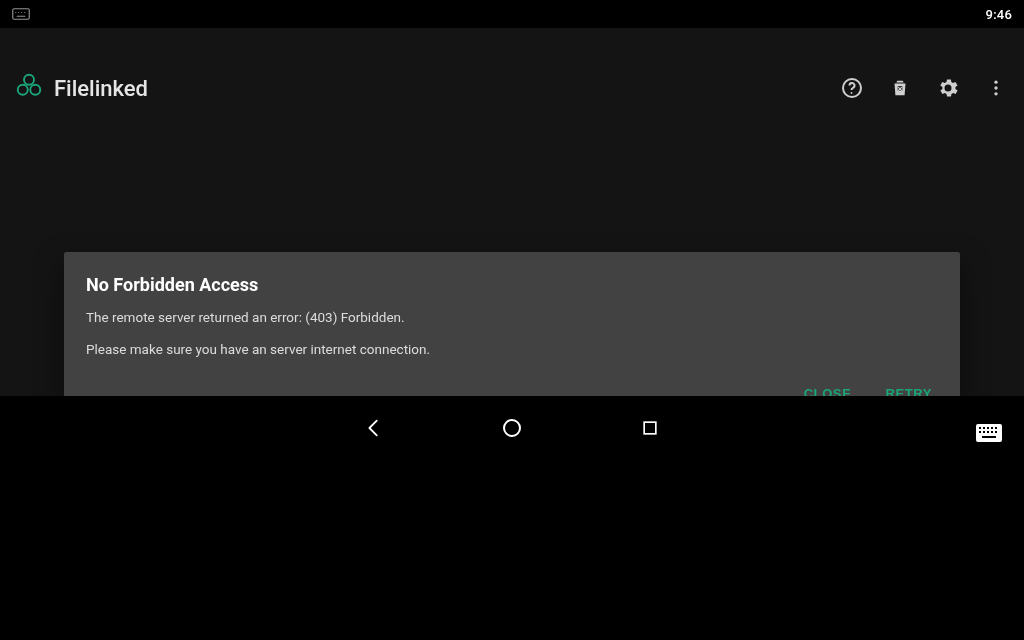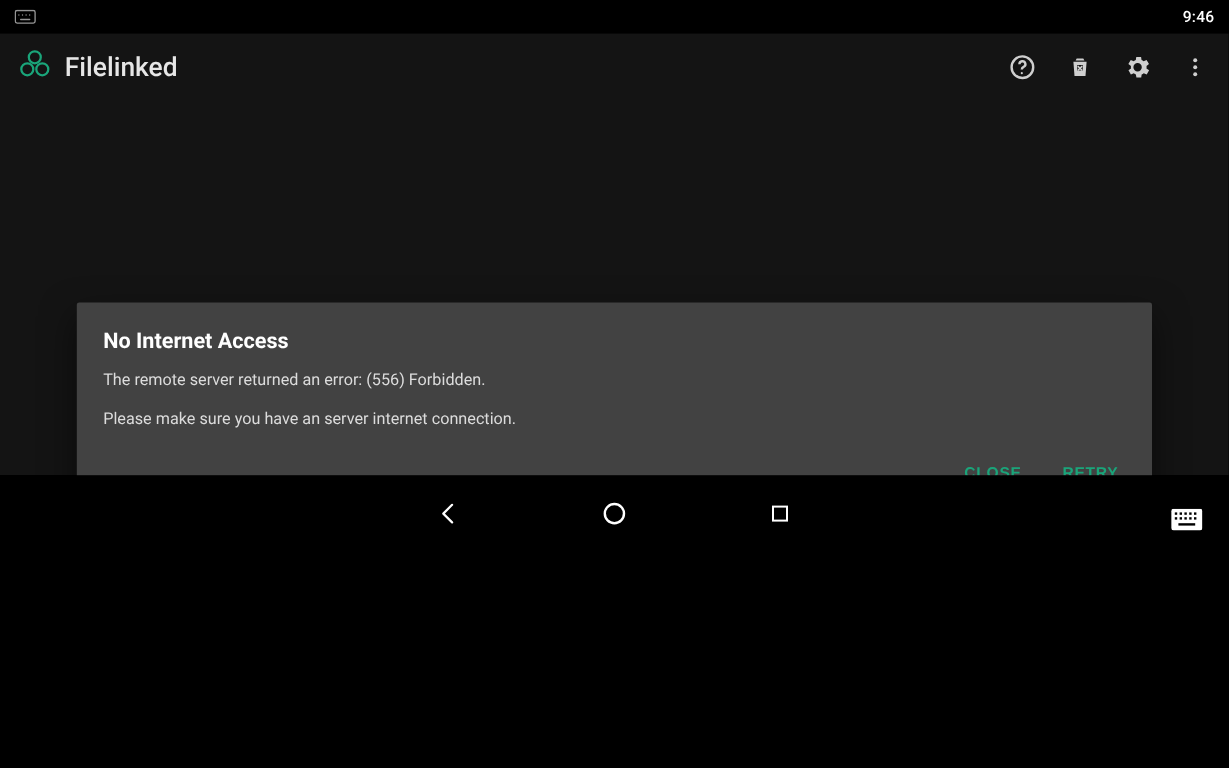--- a/index.html
+++ b/index.html
@@ -7,21 +7,21 @@
   .screen { position:relative; width:1024px; height:460px; background:#000; }
 
   
   .status-bar { position:absolute; top:0; left:0; right:0; height:28px; display:flex; align-items:center; justify-content:space-between; padding:0 12px; }
   .status-left { display:flex; align-items:center; }
   .status-left svg { opacity:.8 }
   .status-right { color:#fff; font-size:13px; font-weight:500; letter-spacing:.2px; }
 
   
   .app { position:absolute; top:28px; left:0; right:0; bottom:64px; background:#141414; }
-  .app-bar { height:56px; display:flex; align-items:center; padding:0 14px; }
+  .app-bar { height:56px; display:flex; align-items:center; padding:0 14px;margin-top:32px; }
   .brand { display:flex; align-items:center; gap:10px; }
   .brand-title { color:#e6e6e6; font-size:22px; font-weight:500; }
   .app-bar-right { margin-left:auto; display:flex; align-items:center; gap:20px; }
   .icon-btn { width:28px; height:28px; display:flex; align-items:center; justify-content:center; cursor:pointer; }
   .icon-btn svg { display:block; }
 
   
   .dialog { position:absolute; left:64px; right:64px; top:224px; background:#424242; border-radius:2px; box-shadow:0 12px 28px rgba(0,0,0,.5); padding:22px 22px 14px 22px; color:#e8e8e8; }
   .dialog-title { font-size:18px; font-weight:700; color:#fff; margin-bottom:12px; }
   .dialog-line { font-size:13.5px; color:#dcdcdc; line-height:1.5; margin-bottom:12px; }
@@ -95,22 +95,22 @@
           <svg width="20" height="20" viewBox="0 0 24 24" fill="#cfcfcf">
             <circle cx="12" cy="5" r="2"></circle>
               <circle cx="12" cy="12" r="2"></circle>
               <circle cx="12" cy="19" r="2"></circle>
           </svg>
         </div>
       </div>
     </div>
 
     <div class="dialog">
-      <div class="dialog-title">No Internet Access</div>
-      <div class="dialog-line">The remote server returned an error: (556) Forbidden.</div>
+      <div class="dialog-title">No Forbidden Access</div>
+      <div class="dialog-line">The remote server returned an error: (403) Forbidden.</div>
       <div class="dialog-line">Please make sure you have an server internet connection.</div>
       <div class="dialog-actions">
         <button class="flat-btn">CLOSE</button>
         <button class="flat-btn">RETRY</button>
       </div>
     </div>
   </div>
 
   <div class="navbar">
     <div class="nav-center">

